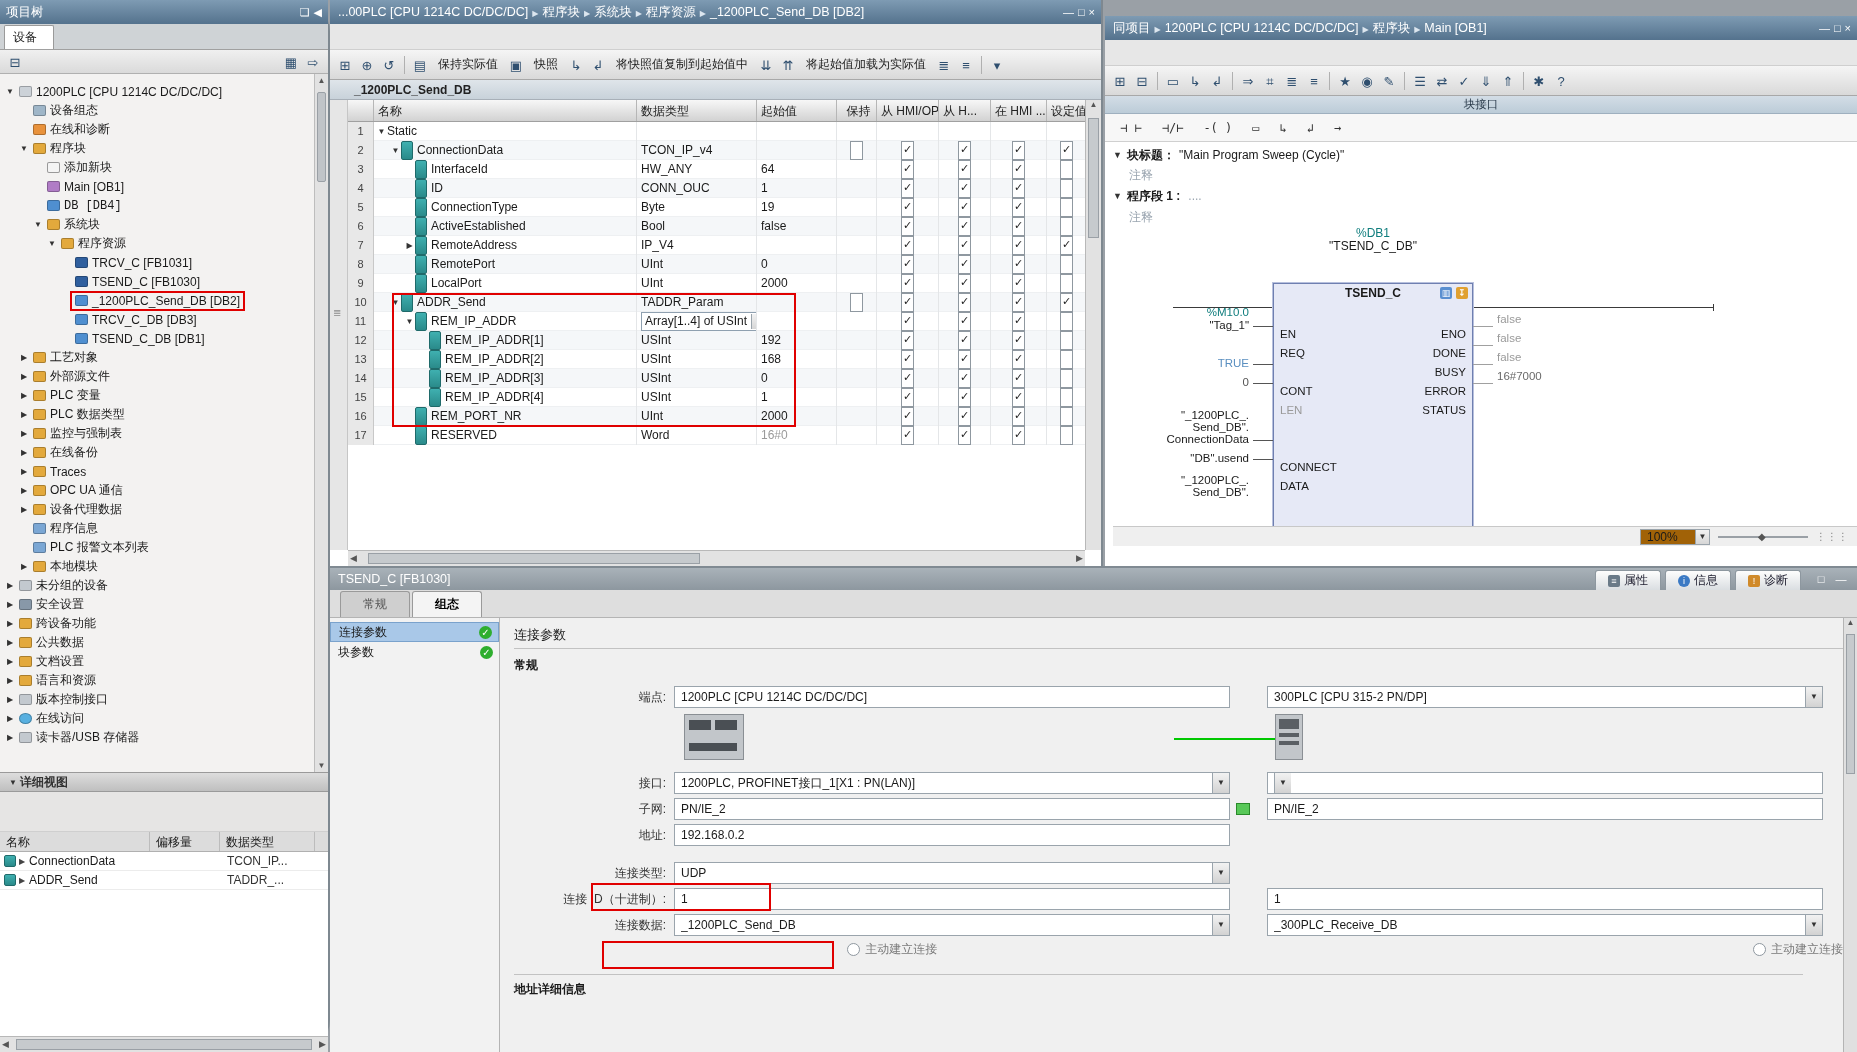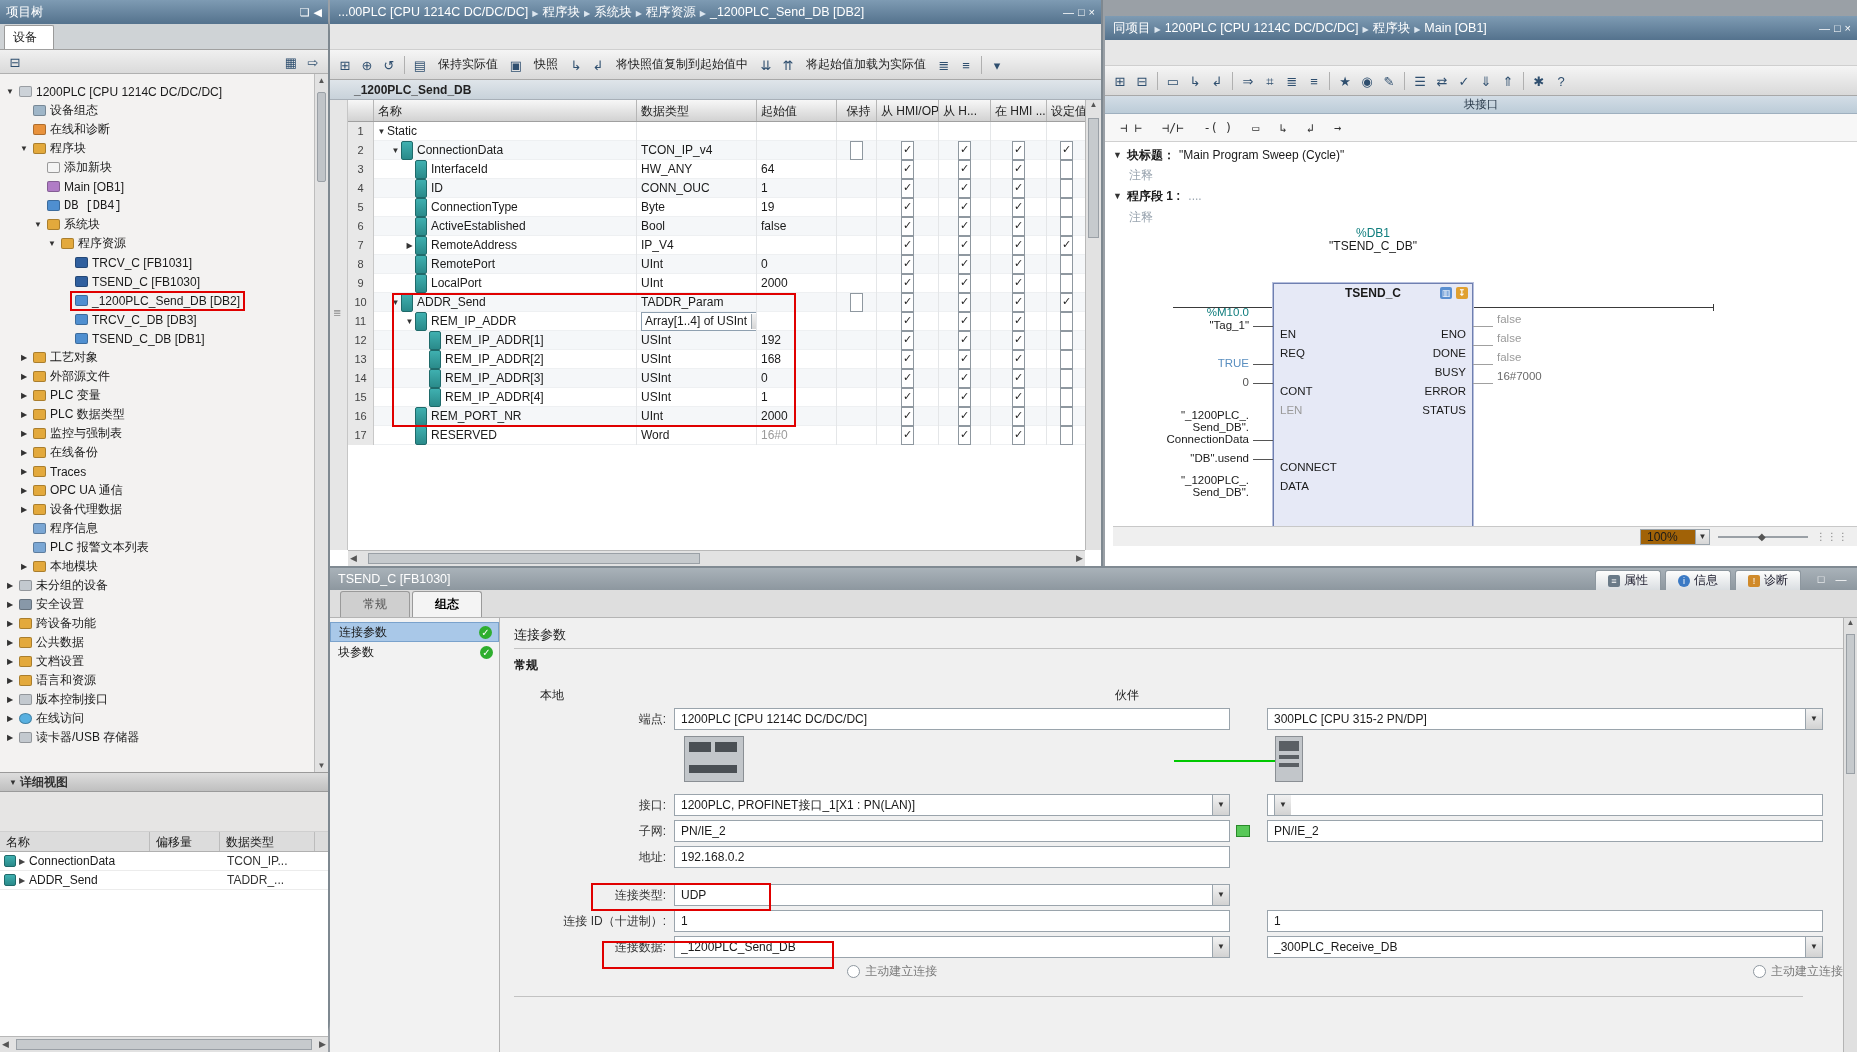--- a/index.html
+++ b/index.html
@@ -956,26 +956,20 @@
           <span>块参数</span>
           <span class="ok">✓</span>
         </div>
       </div>
     <div id="insp-main">
       <div class="sec-title">连接参数</div>
       <div class="sec-rule"></div>
       <div class="sub-title">常规</div>
 
       <div id="form-body">
-        <div class="hdr-row">
-          <span class="lbl"></span>
-          <span class="local">本地</span>
-          <span class="colgap"></span>
-          <span class="partner">伙伴</span>
-        </div>
 
         <div class="f-row">
           <span class="lbl">端点:</span>
           <span class="fld">
               <span class="txt">1200PLC [CPU 1214C DC/DC/DC]</span>
             </span>
           <span class="colgap"></span>
           <span class="fld">
               <span class="txt">300PLC [CPU 315-2 PN/DP]</span>
               <span class="dd">▼</span>
@@ -1073,16 +1067,17 @@
             <span class="radio"></span>
             <span class="radio-lbl">主动建立连接</span>
           </span>
         </div>
 
         <div class="redbox" id="rb-type"></div>
         <div class="redbox" id="rb-data"></div>
       </div>
 
       <div id="addr-rule"></div>
+      <div class="addr-title">地址详细信息</div>
     </div>
     <div id="insp-scroll">▲<span class="thumb"></span></div>
   </div>
 </div>
 
 </body></html>

